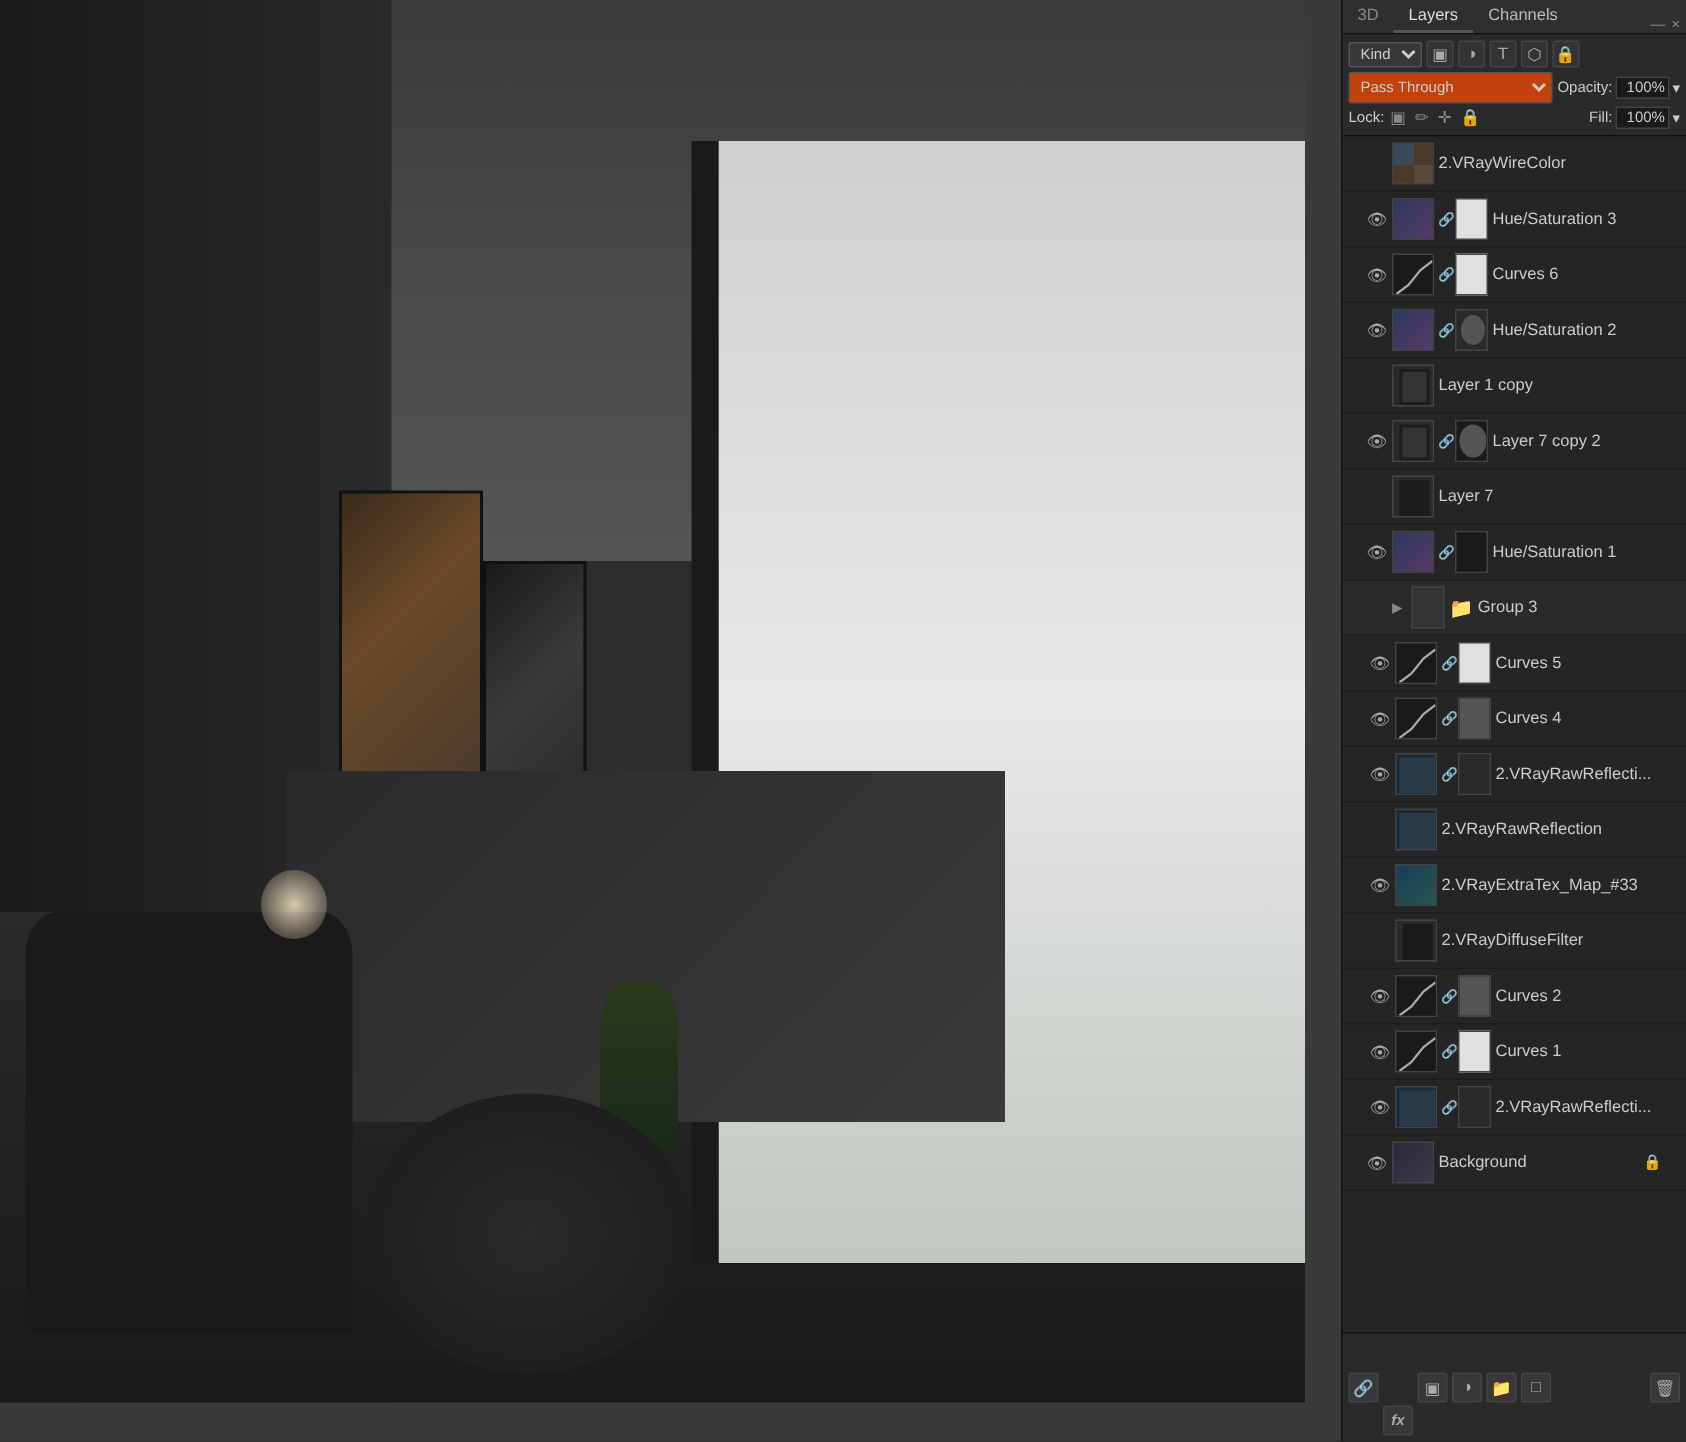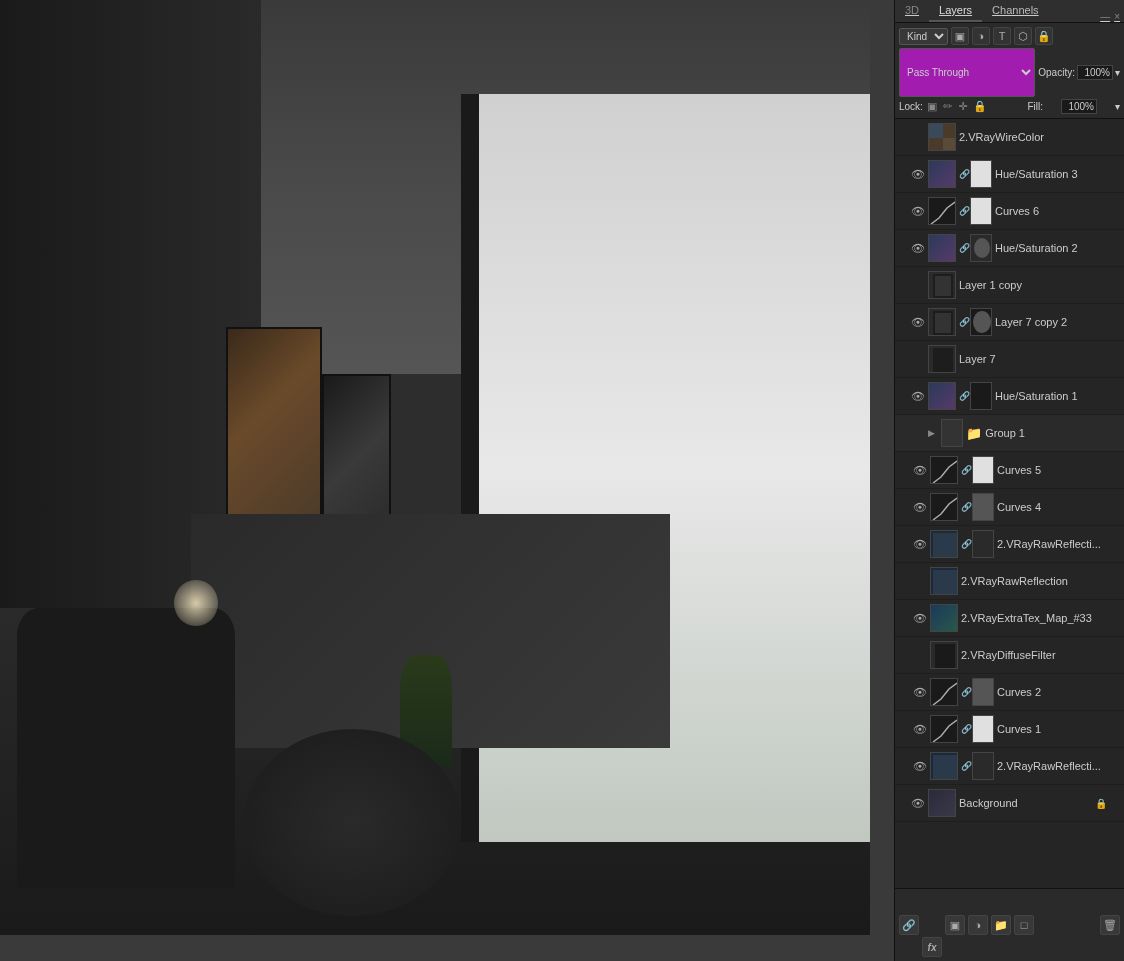--- a/index.html
+++ b/index.html
@@ -90,25 +90,25 @@
     }
 
     .blend-row {
       display: flex;
       align-items: center;
       gap: 3px;
       margin-bottom: 2px;
     }
 
     .blend-select {
-      background: #a21caf;
+      background: #c2410c;
       border: 1px solid #555;
       color: #ccc;
       font-size: 10px;
-      padding: 17px 3px;
+      padding: 3px 3px;
       border-radius: 2px;
       flex: 1;
     }
 
     .opacity-control {
       display: flex;
       align-items: center;
       gap: 2px;
       font-size: 10px;
     }
@@ -132,21 +132,21 @@
 
     .lock-icon {
       font-size: 11px;
       color: #888;
       cursor: pointer;
     }
 
     .fill-control {
       display: flex;
       align-items: center;
-      gap: 18px;
+      gap: 2px;
       margin-left: auto;
       font-size: 10px;
     }
 
     
     .layers-list {
       flex: 1;
       overflow-y: auto;
       background: #252525;
     }
@@ -286,21 +286,20 @@
     
     .tab-3d {
       color: #888;
     }
 
     .panel-tabs-row {
       display: flex;
       align-items: flex-end;
       background: #2f2f2f;
       border-bottom: 1px solid #111;
-      text-decoration: underline;
     }
 
     .collapse-controls {
       margin-left: auto;
       display: flex;
       align-items: center;
       padding: 0 4px;
       gap: 4px;
       color: #888;
       font-size: 10px;
@@ -663,21 +662,21 @@
         <div class="vis-toggle">
           <span class="eye-icon eye-hidden">👁</span>
         </div>
         <span class="group-arrow">▶</span>
         <div class="layer-thumb" style="background:#333;width:22px;">
           <svg width="22" height="28" style="position:absolute;top:0;left:0">
             <rect width="22" height="28" fill="#333"></rect>
           </svg>
         </div>
         <span class="folder-icon">📁</span>
-        <span class="layer-name">Group 1</span>
+        <span class="layer-name">Group 3</span>
       </div>
 
       <div class="layer-item indent-1">
         <div class="vis-toggle">
           <span class="eye-icon">👁</span>
         </div>
         <div class="layer-thumb" style="background:#1a1a1a;">
           <svg width="28" height="28" style="position:absolute;top:0;left:0">
             <rect width="28" height="28" fill="#1a1a1a"></rect>
             <polyline points="2,26 10,20 18,10 26,4" stroke="#aaa" stroke-width="1.5" fill="none"></polyline>

